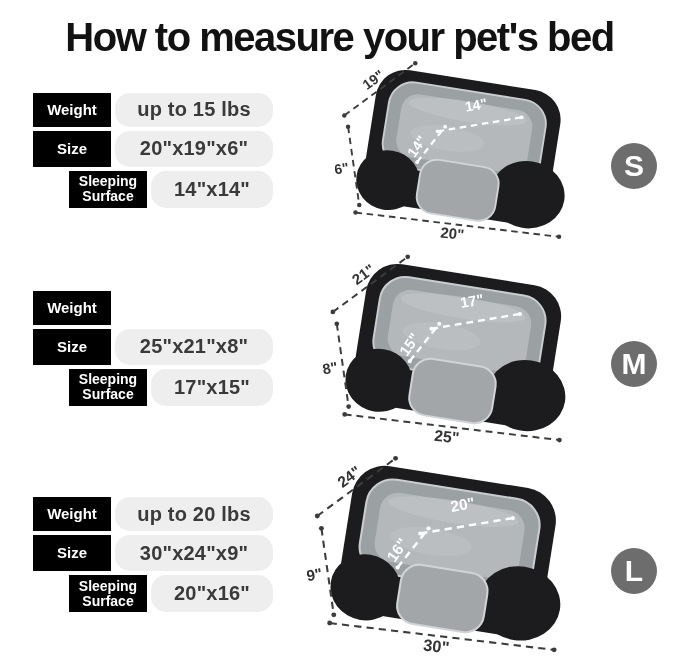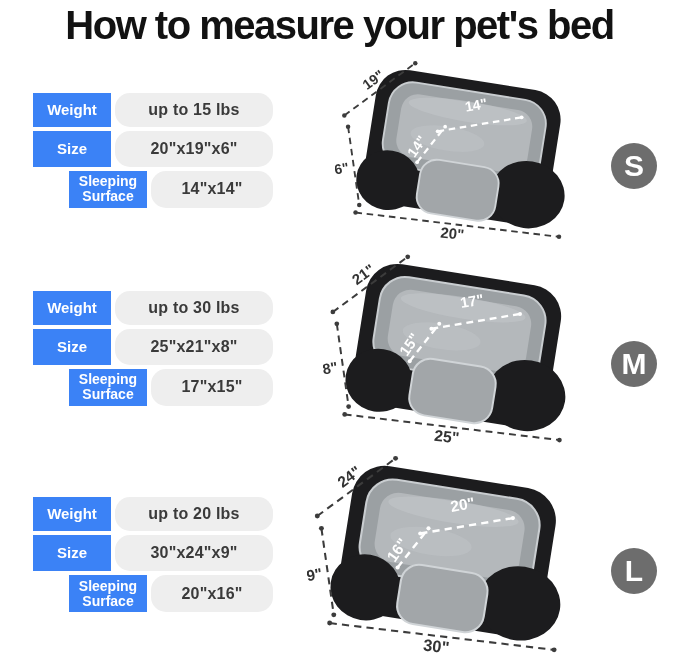--- a/index.html
+++ b/index.html
@@ -6,21 +6,21 @@
   html,body { background:#fff; }
   .page {
     position: relative;
     width: 679px; height: 661px;
     background: #fff;
     overflow: hidden;
     font-family: "Liberation Sans", sans-serif;
   }
   h1.title {
     height: 52px;
-    padding-top: 2px;
+    padding-top: 14px;
     font-size: 40px;
     line-height: 46px;
     font-weight: bold;
     letter-spacing: -1.5px;
     color: #121212;
     text-align: center;
     white-space: nowrap;
   }
   .row {
     display: flex;
@@ -39,35 +39,35 @@
     display: flex;
     flex-direction: column;
     gap: 4px;
   }
   .spec-row { display: flex; gap: 4px; }
   .spec-row.r1 { height: 34px; }
   .spec-row.r2 { height: 36px; }
   .spec-row.r3 { height: 37px; padding-left: 36px; }
   .th {
     flex: 0 0 78px;
-    background: #3b82f6;
+    background: #000000;
     color: #ffffff;
     font-weight: bold;
     font-size: 15px;
     line-height: 1.05;
     display: flex; align-items: center; justify-content: center;
     text-align: center;
   }
   .spec-row.r3 .th { font-size: 14px; }
   .td {
     flex: 1;
     background: #eeeeee;
     color: #3a3a3a;
     font-weight: bold;
-    font-size: 16px;
+    font-size: 20px;
     letter-spacing: 0.2px;
     display: flex; align-items: center; justify-content: center;
     text-align: center;
     border-radius: 15px;
   }
 
   
   .bed-wrap { flex: 0 0 auto; display: flex; align-items: center; }
   .m-s { margin-left: 62px; }
   .m-m { margin-left: 50px; }
@@ -169,21 +169,20 @@
       </svg>
     </div>
 
     <div class="badge">S</div>
   </section>
 
   <section class="row row-m">
     <div class="spec-table">
       <div class="spec-row r1">
         <div class="th">Weight</div>
-        <div class="td">up to 30 lbs</div>
       </div>
       <div class="spec-row r2">
         <div class="th">Size</div>
         <div class="td">25"x21"x8"</div>
       </div>
       <div class="spec-row r3">
         <div class="th">Sleeping Surface</div>
         <div class="td">17"x15"</div>
       </div>
     </div>

